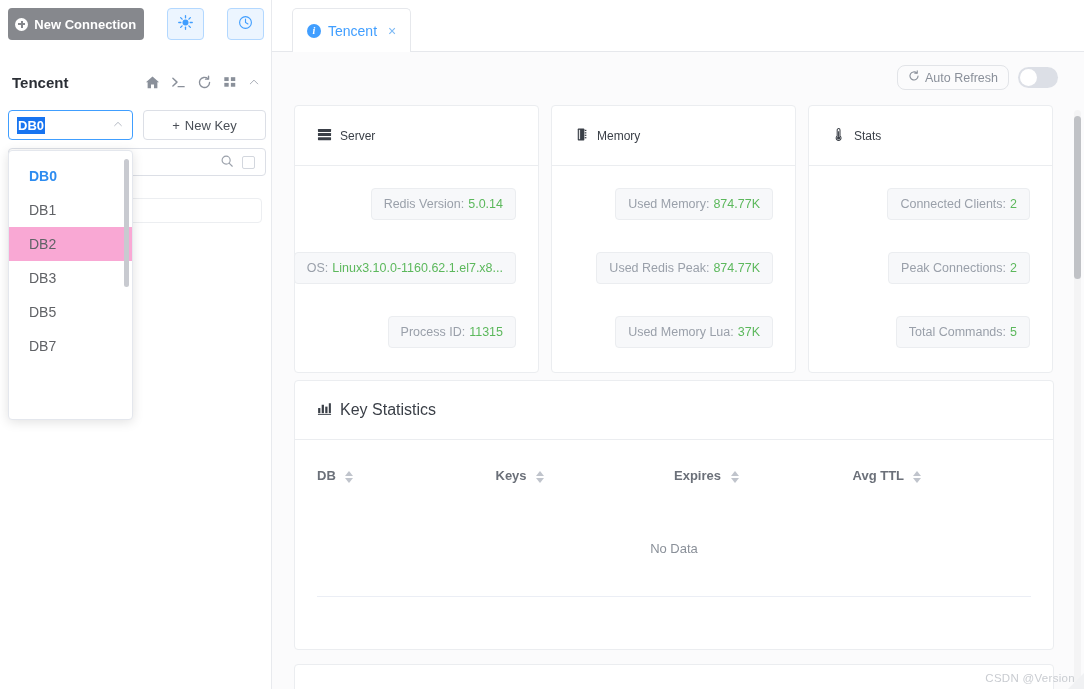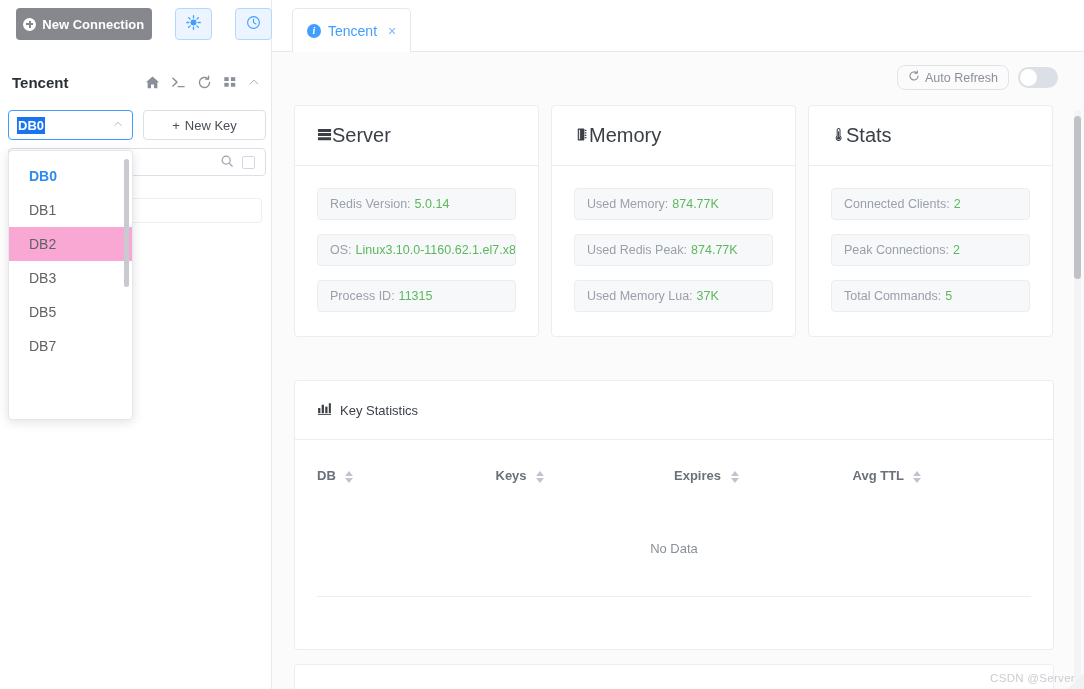--- a/index.html
+++ b/index.html
@@ -17,21 +17,21 @@
   
   .left-panel {
     position: absolute; left: 0; top: 0;
     width: 272px; height: 689px;
     background: #ffffff;
     border-right: 1px solid #e8eaee;
   }
   .toolbar-row {
     position: absolute; left: 0; top: 0;
     width: 272px; height: 48px;
-    display: flex; align-items: center; padding: 4px 8px; gap: 23px; margin-left: 8px;
+    display: flex; align-items: center; padding: 4px 8px; gap: 23px;
   }
   .new-conn-btn {
     height: 32px; width: 150px;
     background: #86888d; color: #ffffff;
     border: none; border-radius: 4px;
     font-family: "Liberation Sans", sans-serif;
     font-size: 13px; font-weight: bold;
     display: flex; align-items: center; justify-content: center; gap: 6px;
     cursor: pointer;
   }
@@ -205,44 +205,44 @@
 
   .cards-row {
     position: absolute; left: 22px; top: 53px;
     width: 760px; display: flex; gap: 12px;
   }
   .card {
     background: #ffffff; border: 1px solid #ebedf0; border-radius: 4px;
     width: 245px;
   }
   .card-head {
-    height: 60px; display: flex; align-items: center; gap: 0;
+    height: 60px; display: flex; align-items: center; gap: 8px;
     padding: 0 22px; border-bottom: 1px solid #ebedf0;
-    font-size: 20px; color: #3a3f47;
-  }
-  .card-body { padding: 22px 22px 24px 22px; display: flex; flex-direction: column; gap: 14px; }
+    font-size: 12px; color: #3a3f47;
+  }
+  .card-body { padding: 22px 22px 24px 22px; display: flex; flex-direction: column; gap: 32px; align-items: flex-end; }
   .info-pill {
     height: 32px; border: 1px solid #ebedf0; border-radius: 4px;
     background: #f7f8fa;
     display: flex; align-items: center; padding: 0 12px;
     font-size: 12.5px; color: #9aa0aa;
     white-space: nowrap; overflow: hidden;
   }
   .info-pill .val { color: #5cb85c; margin-left: 4px; }
 
   .wide-card {
     position: absolute; left: 22px; width: 760px;
     background: #ffffff; border: 1px solid #ebedf0; border-radius: 4px;
   }
   #keystats-card { top: 328px; height: 270px; }
   #allinfo-card { top: 612px; height: 110px; }
   .wide-head {
     height: 59px; display: flex; align-items: center;
     padding: 0 22px; border-bottom: 1px solid #ebedf0;
-    font-size: 13px; color: #3a3f47; gap: 8px;
+    font-size: 16px; color: #3a3f47; gap: 8px;
   }
   .table-wrap { padding: 0 22px; }
   .kt-table { width: 100%; border-collapse: collapse; }
   .kt-table th {
     padding: 28px 0 14px 0; text-align: left;
     font-size: 13px; color: #6b7079; font-weight: bold;
   }
   .sort-arrows {
     display: inline-flex; flex-direction: column; vertical-align: middle;
     margin-left: 6px; gap: 2px;
@@ -601,16 +601,16 @@
           <span>All Redis Info</span>
         </div>
 
       </div>
 
       <div class="main-scrollbar">
         <div class="thumb"></div>
       </div>
     </div>
 
-    <div class="watermark">CSDN @Server</div>
+    <div class="watermark">CSDN @Version</div>
     <div class="corner-fold"></div>
   </div>
 </div>
 
 </body></html>

